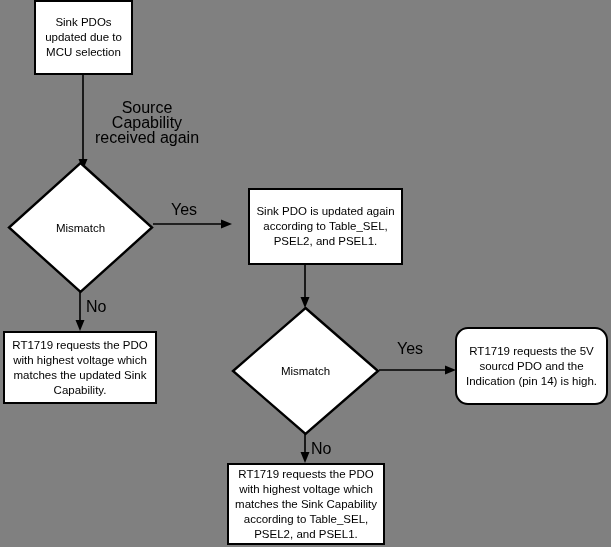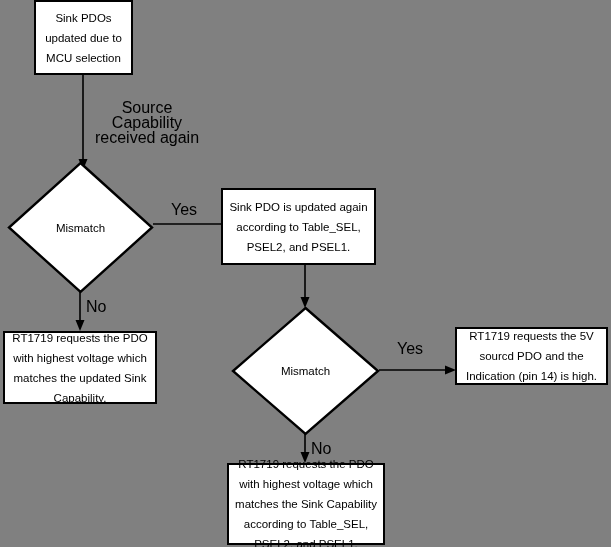--- a/index.html
+++ b/index.html
@@ -23,21 +23,21 @@
     display: flex;
     align-items: center;
     justify-content: center;
     text-align: center;
   }
   .process {
     background: #ffffff;
     border: 2px solid #000000;
     color: #000000;
     font-size: 11.5px;
-    line-height: 20px;
+    line-height: 15px;
     padding: 2px 6px;
   }
   .diamond-wrap {
     position: absolute;
   }
   .diamond-wrap svg {
     display: block;
   }
   .diamond-label {
     position: absolute;
@@ -104,41 +104,41 @@
 MCU selection</span>
   </div>
 
   <div class="diamond-wrap" style="left:7px; top:161px; width:147px; height:133px;">
     <svg width="147" height="133">
       <polygon points="73.5,2 145,66.5 73.5,131 2,66.5" fill="#ffffff" stroke="#000000" stroke-width="2.4"></polygon>
     </svg>
     <div class="diamond-label">Mismatch</div>
   </div>
 
-  <div class="node process" style="left:221px; top:188px; width:155px; height:77px;">
+  <div class="node process" style="left:248px; top:188px; width:155px; height:77px;">
     <span style="white-space:pre-line;">Sink PDO is updated again
 according to Table_SEL,
 PSEL2, and PSEL1.</span>
   </div>
 
   <div class="node process" style="left:3px; top:331px; width:154px; height:73px;">
     <span style="white-space:pre-line;">RT1719 requests the PDO
 with highest voltage which
 matches the updated Sink
 Capability.</span>
   </div>
 
   <div class="diamond-wrap" style="left:231px; top:306px; width:149px; height:130px;">
     <svg width="149" height="130">
       <polygon points="74.5,2 147,65 74.5,128 2,65" fill="#ffffff" stroke="#000000" stroke-width="2.4"></polygon>
     </svg>
     <div class="diamond-label">Mismatch</div>
   </div>
 
-  <div class="node process" style="left:455px; top:327px; width:153px; height:58px;">
+  <div class="node process" style="left:455px; top:327px; width:153px; height:78px;border-radius:13px;">
     <span style="white-space:pre-line;">RT1719 requests the 5V
 sourcd PDO and the
 Indication (pin 14) is high.</span>
   </div>
 
   <div class="node process" style="left:227px; top:463px; width:158px; height:82px;">
     <span style="white-space:pre-line;">RT1719 requests the PDO
 with highest voltage which
 matches the Sink Capability
 according to Table_SEL,

